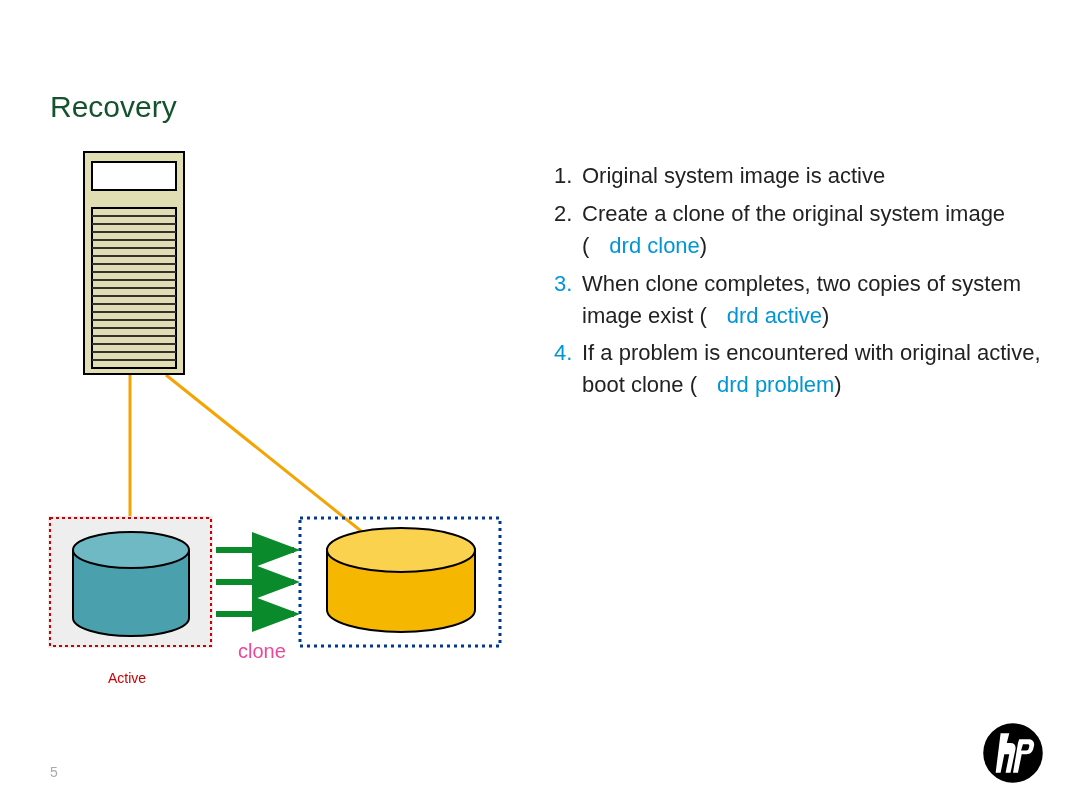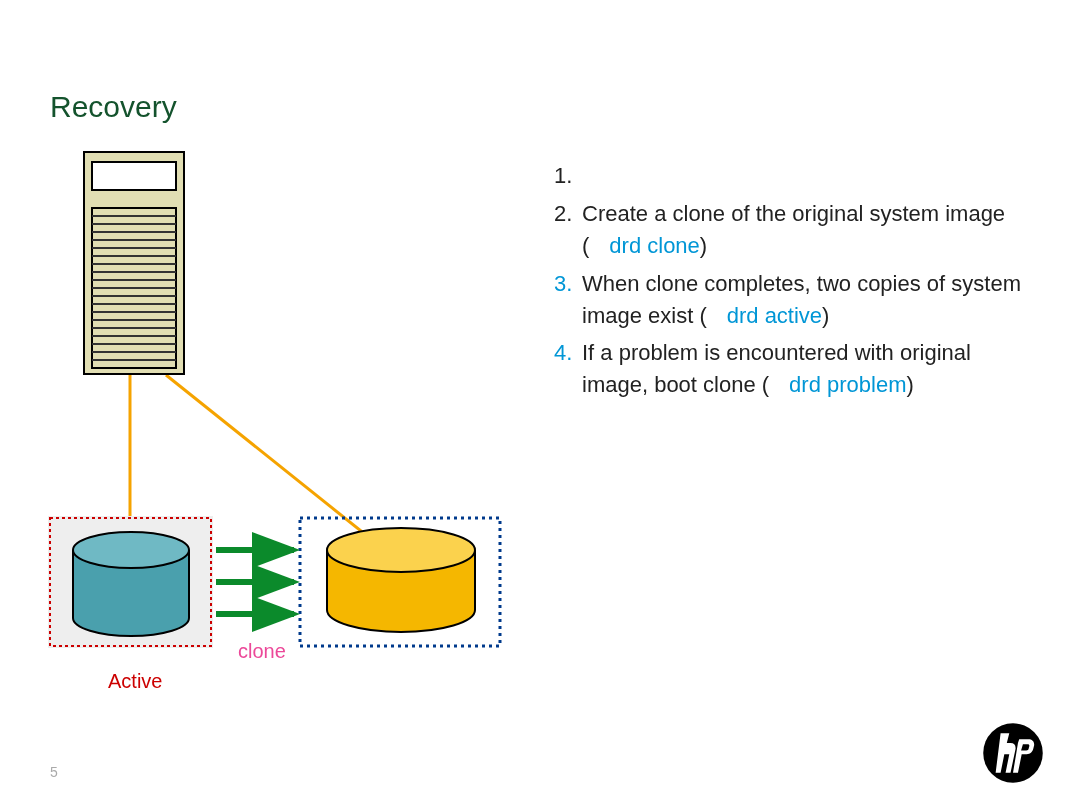--- a/index.html
+++ b/index.html
@@ -6,46 +6,47 @@
   .slide{position:relative;width:1080px;height:810px;box-sizing:border-box;}
   .title{position:absolute;left:50px;top:28px;font-size:48px;font-weight:400;letter-spacing:0;}
   .subtitle{position:absolute;left:50px;top:90px;font-size:30px;font-weight:400;color:#14532d;}
   .steps{position:absolute;left:552px;top:160px;width:490px;font-size:22px;line-height:1.45;}
   .steps ol{margin:0;padding-left:28px;}
   .steps li{margin-bottom:6px;padding-left:2px;}
   .cmd{color:#0096d6;margin-left:20px;}
   .num-hi{color:#0096d6;font-weight:400;}
   .pagenum{position:absolute;left:50px;bottom:30px;font-size:14px;color:#aaa;}
   .hp{position:absolute;right:36px;bottom:26px;}
-  .active-lbl{position:absolute;left:108px;top:670px;font-size:20px;color:#cc0000;}
+  .active-lbl{position:absolute;left:108px;top:670px;font-size:14px;color:#cc0000;}
   .clone-lbl{position:absolute;left:238px;top:640px;font-size:20px;color:#ec4899;}
   svg.diagram{position:absolute;left:46px;top:150px;}
 </style>
 </head>
 <body>
 
 <div class="slide">
   <div class="subtitle">Recovery</div>
 
   <div class="steps">
     <ol id="step-ol" style="list-style: none; padding-left: 0px;">
         <li style="display: flex;">
           <span style="width: 28px; flex: 0 0 28px;">1.</span>
+          <span><span>Original system image is active</span></span>
         </li>
         <li style="display: flex;">
           <span style="width: 28px; flex: 0 0 28px;">2.</span>
           <span><span>Create a clone of the original system image (</span><span class="cmd">drd clone</span><span>)</span></span>
         </li>
         <li style="display: flex;">
           <span class="num-hi" style="width: 28px; flex: 0 0 28px;">3.</span>
           <span><span>When clone completes, two copies of system image exist (</span><span class="cmd">drd active</span><span>)</span></span>
         </li>
         <li style="display: flex;">
           <span class="num-hi" style="width: 28px; flex: 0 0 28px;">4.</span>
-          <span><span>If a problem is encountered with original image, boot clone (</span><span class="cmd">drd problem</span><span>)</span></span>
+          <span><span>If a problem is encountered with original active, boot clone (</span><span class="cmd">drd problem</span><span>)</span></span>
         </li>
       </ol>
   </div>
 
   <svg class="diagram" width="470" height="520" viewBox="0 0 470 520">
 
     <line x1="84" y1="225" x2="84" y2="402" stroke="#f5a300" stroke-width="3"></line>
     <line x1="120" y1="225" x2="345" y2="405" stroke="#f5a300" stroke-width="3"></line>
 
     <rect x="38" y="2" width="100" height="222" fill="#e1deb3" stroke="#000" stroke-width="2"></rect>

